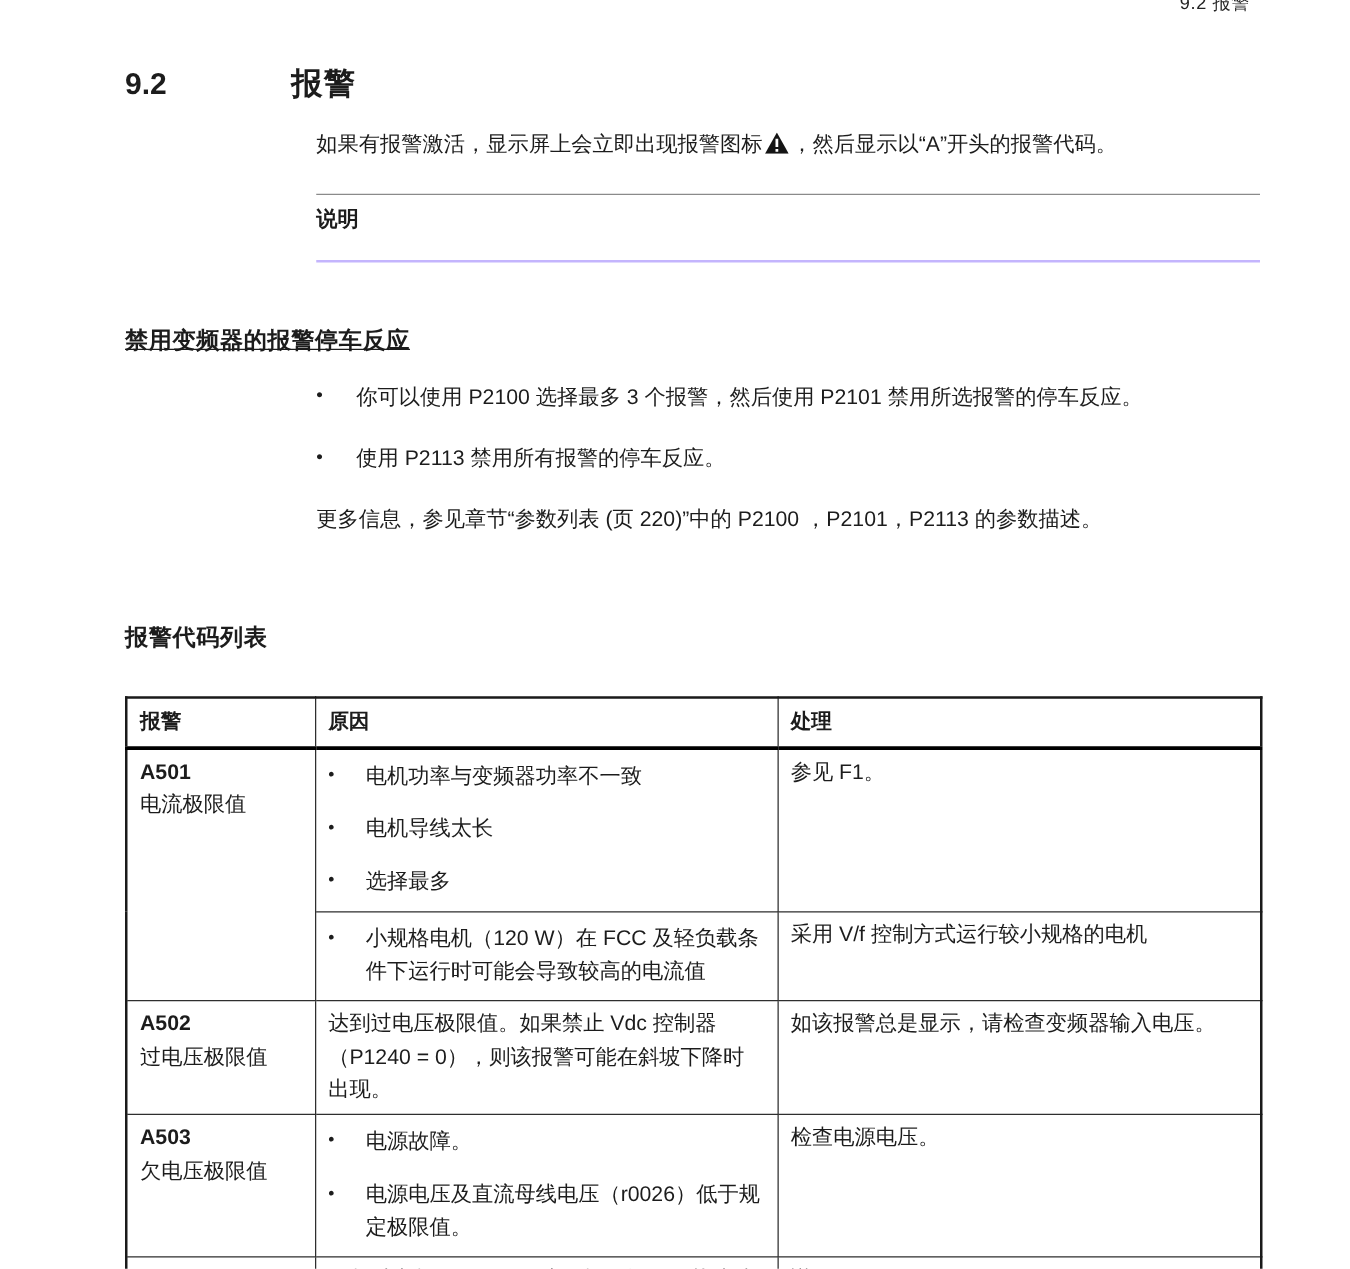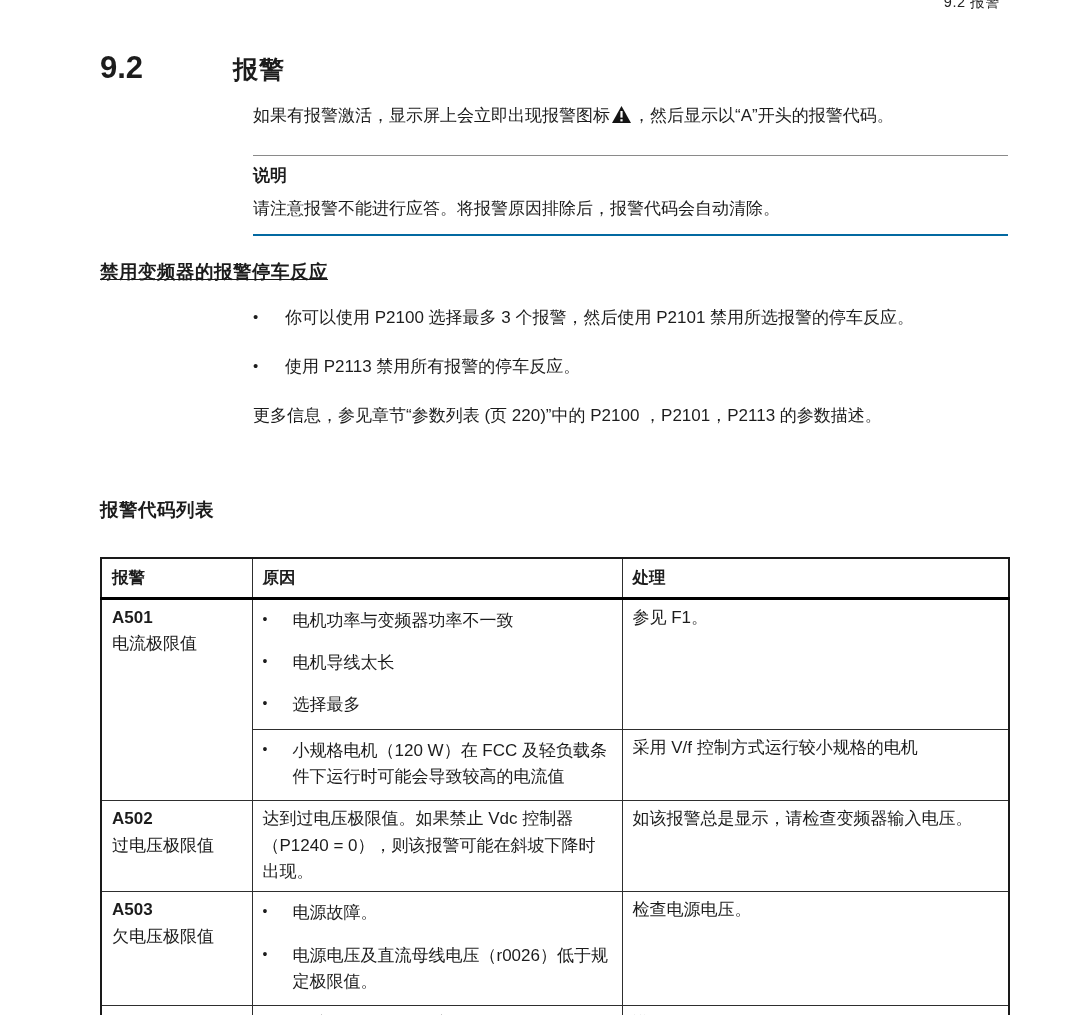--- a/index.html
+++ b/index.html
@@ -14,35 +14,35 @@
 
   
   .running-header {
     position:absolute; top:-7px; right:80px;
     font-size:14.5px; color:#222; letter-spacing:0.5px;
     white-space:nowrap;
   }
 
   
   .section-heading { position:absolute; top:50px; left:100px; width:908px; }
-  .sec-num { display:inline-block; width:133px; font-size:31px; font-weight:bold; }
+  .sec-num { display:inline-block; width:133px; font-size:24px; font-weight:bold; }
   .sec-title { font-size:25px; font-weight:bold; letter-spacing:1px; }
 
   
   .intro {
     position:absolute; top:103px; left:253px; width:755px;
     font-size:17px; line-height:1.55;
   }
   .warn-icon { display:inline-block; vertical-align:-2px; margin:0 2px; }
 
   
   .note-box {
     position:absolute; top:155px; left:253px; width:755px;
     border-top:1px solid #8a8a8a;
-    border-bottom:2px solid #0369a1;
+    border-bottom:2px solid #c4b5fd;
     padding:8px 0 12px 0;
   }
   .note-title { font-size:17px; font-weight:bold; margin-bottom:9px; }
   .note-text { font-size:17px; line-height:1.5; }
 
   
   .sub-heading {
     position:absolute; left:100px;
     font-size:18.5px; font-weight:bold; letter-spacing:0.5px;
   }
@@ -103,21 +103,20 @@
 <p class="intro">
   <span>如果有报警激活，显示屏上会立即出现报警图标</span><span class="warn-icon"><svg width="19" height="17" viewBox="0 0 19 17">
         <polygon points="9.5,0 19,17 0,17" fill="#141414"></polygon>
         <rect x="8.4" y="5" width="2.2" height="6.6" fill="#ffffff"></rect>
         <rect x="8.4" y="13.2" width="2.2" height="2.2" fill="#ffffff"></rect>
       </svg></span><span>，然后显示以“A”开头的报警代码。</span>
 </p>
 
 <div class="note-box">
   <div class="note-title">说明</div>
-  <div class="note-text">请注意报警不能进行应答。将报警原因排除后，报警代码会自动清除。</div>
 </div>
 
 <h3 class="sub-heading disable">禁用变频器的报警停车反应</h3>
 
 <div class="disable-body">
   <ul class="bullet-list">
     <li>
       <span class="marker">•</span>
       <span>你可以使用 P2100 选择最多 3 个报警，然后使用 P2101 禁用所选报警的停车反应。</span>
     </li>

